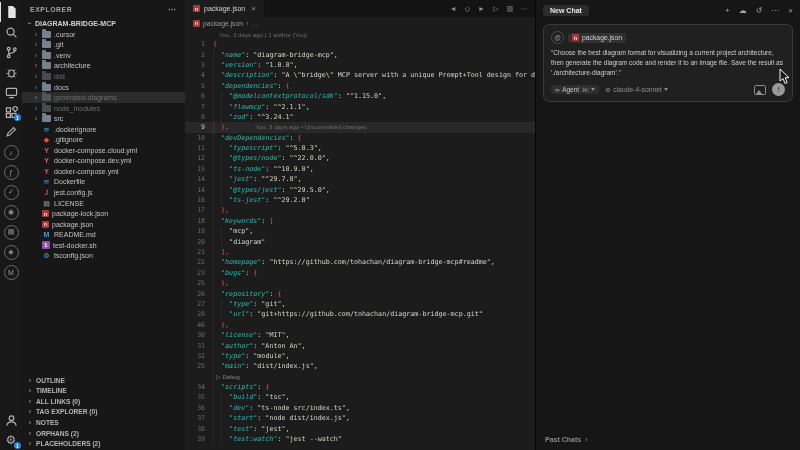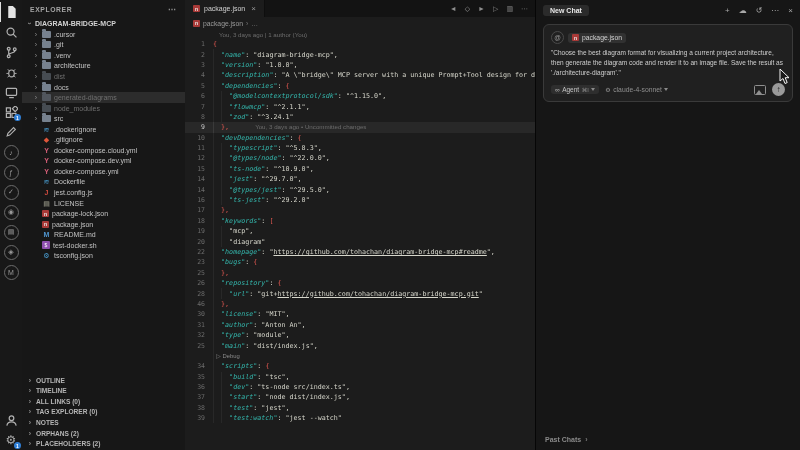--- a/index.html
+++ b/index.html
@@ -50,21 +50,21 @@
   .crow{height:10.4px;display:flex;align-items:center;position:relative;white-space:pre}
   .crow.active{background:#282828}
   .ln{width:20px;text-align:right;color:#6b6b6b;flex:none;font-size:6.5px}
   .crow.active .ln{color:#c9c9c9}
   .ct{margin-left:8px;position:relative;z-index:1}
   .g{position:absolute;top:0;bottom:0;width:1px;background:#282828;z-index:0}
   .crow.active .g{background:#3a3a3a}
   .tk-k{color:#34b8ae;font-style:italic}
   .tk-p{color:#dd5750}
   .tk-t,.tk-s{color:#d6d6cb}
-  .tk-u{color:#d6d6cb;text-decoration:underline}
+  .tk-u{color:#d6d6cb;}
   .blame-inline{color:#6d6d6d;margin-left:26px;font-size:6.2px;font-family:"Liberation Sans",sans-serif}
   .lens-row{color:#8a8a8a;font-size:5.9px;font-family:"Liberation Sans",sans-serif}
 
   
   .chat{flex:1;background:#161616;border-left:1px solid #060606;display:flex;flex-direction:column;position:relative}
   .chat-header{height:17px;display:flex;align-items:center;padding:2px 7px 0 7px;flex:none}
   .chat-tab{background:#2b2b2b;border-radius:3px;padding:2px 7px;font-size:7px;font-weight:bold;color:#e8e8e8}
   .chat-hicons{margin-left:auto;display:flex;align-items:center;gap:9px;color:#a8a8a8;font-size:8px}
   .chat-hicons span{line-height:1}
   .chat-card{margin:5px 7px;background:#202020;border:1px solid #3a3a3a;border-radius:6px;padding:6px 7px 5px 7px;display:flex;flex-direction:column;flex:none}
@@ -350,24 +350,26 @@
         <div class="crow"><div class="g" style="left: 28px;"></div><div class="g" style="left: 36.06px;"></div><span class="ln">11</span><span class="ct"><span class="tk-t">    </span><span class="tk-k">"typescript"</span><span class="tk-t">: </span><span class="tk-s">"^5.8.3"</span><span class="tk-t">,</span></span></div>
         <div class="crow"><div class="g" style="left: 28px;"></div><div class="g" style="left: 36.06px;"></div><span class="ln">12</span><span class="ct"><span class="tk-t">    </span><span class="tk-k">"@types/node"</span><span class="tk-t">: </span><span class="tk-s">"^22.0.0"</span><span class="tk-t">,</span></span></div>
         <div class="crow"><div class="g" style="left: 28px;"></div><div class="g" style="left: 36.06px;"></div><span class="ln">15</span><span class="ct"><span class="tk-t">    </span><span class="tk-k">"ts-node"</span><span class="tk-t">: </span><span class="tk-s">"^10.9.0"</span><span class="tk-t">,</span></span></div>
         <div class="crow"><div class="g" style="left: 28px;"></div><div class="g" style="left: 36.06px;"></div><span class="ln">14</span><span class="ct"><span class="tk-t">    </span><span class="tk-k">"jest"</span><span class="tk-t">: </span><span class="tk-s">"^29.7.0"</span><span class="tk-t">,</span></span></div>
         <div class="crow"><div class="g" style="left: 28px;"></div><div class="g" style="left: 36.06px;"></div><span class="ln">14</span><span class="ct"><span class="tk-t">    </span><span class="tk-k">"@types/jest"</span><span class="tk-t">: </span><span class="tk-s">"^29.5.0"</span><span class="tk-t">,</span></span></div>
         <div class="crow"><div class="g" style="left: 28px;"></div><div class="g" style="left: 36.06px;"></div><span class="ln">16</span><span class="ct"><span class="tk-t">    </span><span class="tk-k">"ts-jest"</span><span class="tk-t">: </span><span class="tk-s">"^29.2.0"</span></span></div>
         <div class="crow"><div class="g" style="left: 28px;"></div><span class="ln">17</span><span class="ct"><span class="tk-t">  </span><span class="tk-p">},</span></span></div>
         <div class="crow"><div class="g" style="left: 28px;"></div><span class="ln">18</span><span class="ct"><span class="tk-t">  </span><span class="tk-k">"keywords"</span><span class="tk-t">: </span><span class="tk-p">[</span></span></div>
         <div class="crow"><div class="g" style="left: 28px;"></div><div class="g" style="left: 36.06px;"></div><span class="ln">19</span><span class="ct"><span class="tk-t">    </span><span class="tk-s">"mcp"</span><span class="tk-t">,</span></span></div>
         <div class="crow"><div class="g" style="left: 28px;"></div><div class="g" style="left: 36.06px;"></div><span class="ln">20</span><span class="ct"><span class="tk-t">    </span><span class="tk-s">"diagram"</span></span></div>
+        <div class="crow"><div class="g" style="left: 28px;"></div><span class="ln">21</span><span class="ct"><span class="tk-t">  </span><span class="tk-p">],</span></span></div>
         <div class="crow"><div class="g" style="left: 28px;"></div><span class="ln">22</span><span class="ct"><span class="tk-t">  </span><span class="tk-k">"homepage"</span><span class="tk-t">: </span><span class="tk-s">"</span><span class="tk-u">https://github.com/tohachan/diagram-bridge-mcp#readme</span><span class="tk-s">"</span><span class="tk-t">,</span></span></div>
         <div class="crow"><div class="g" style="left: 28px;"></div><span class="ln">23</span><span class="ct"><span class="tk-t">  </span><span class="tk-k">"bugs"</span><span class="tk-t">: </span><span class="tk-p">{</span></span></div>
         <div class="crow"><div class="g" style="left: 28px;"></div><span class="ln">25</span><span class="ct"><span class="tk-t">  </span><span class="tk-p">},</span></span></div>
         <div class="crow"><div class="g" style="left: 28px;"></div><span class="ln">26</span><span class="ct"><span class="tk-t">  </span><span class="tk-k">"repository"</span><span class="tk-t">: </span><span class="tk-p">{</span></span></div>
+        <div class="crow"><div class="g" style="left: 28px;"></div><div class="g" style="left: 36.06px;"></div><span class="ln">27</span><span class="ct"><span class="tk-t">    </span><span class="tk-k">"type"</span><span class="tk-t">: </span><span class="tk-s">"git"</span><span class="tk-t">,</span></span></div>
         <div class="crow"><div class="g" style="left: 28px;"></div><div class="g" style="left: 36.06px;"></div><span class="ln">28</span><span class="ct"><span class="tk-t">    </span><span class="tk-k">"url"</span><span class="tk-t">: </span><span class="tk-s">"git+</span><span class="tk-u">https://github.com/tohachan/diagram-bridge-mcp.git</span><span class="tk-s">"</span></span></div>
         <div class="crow"><div class="g" style="left: 28px;"></div><span class="ln">46</span><span class="ct"><span class="tk-t">  </span><span class="tk-p">},</span></span></div>
         <div class="crow"><div class="g" style="left: 28px;"></div><span class="ln">30</span><span class="ct"><span class="tk-t">  </span><span class="tk-k">"license"</span><span class="tk-t">: </span><span class="tk-s">"MIT"</span><span class="tk-t">,</span></span></div>
         <div class="crow"><div class="g" style="left: 28px;"></div><span class="ln">31</span><span class="ct"><span class="tk-t">  </span><span class="tk-k">"author"</span><span class="tk-t">: </span><span class="tk-s">"Anton An"</span><span class="tk-t">,</span></span></div>
         <div class="crow"><div class="g" style="left: 28px;"></div><span class="ln">32</span><span class="ct"><span class="tk-t">  </span><span class="tk-k">"type"</span><span class="tk-t">: </span><span class="tk-s">"module"</span><span class="tk-t">,</span></span></div>
         <div class="crow"><div class="g" style="left: 28px;"></div><span class="ln">25</span><span class="ct"><span class="tk-t">  </span><span class="tk-k">"main"</span><span class="tk-t">: </span><span class="tk-s">"dist/index.js"</span><span class="tk-t">,</span></span></div>
         <div class="crow"><div class="g" style="left: 28px;"></div><span class="ln"></span><span class="ct"><span class="lens-row">  ▷ Debug</span></span></div>
         <div class="crow"><div class="g" style="left: 28px;"></div><span class="ln">34</span><span class="ct"><span class="tk-t">  </span><span class="tk-k">"scripts"</span><span class="tk-t">: </span><span class="tk-p">{</span></span></div>
         <div class="crow"><div class="g" style="left: 28px;"></div><div class="g" style="left: 36.06px;"></div><span class="ln">35</span><span class="ct"><span class="tk-t">    </span><span class="tk-k">"build"</span><span class="tk-t">: </span><span class="tk-s">"tsc"</span><span class="tk-t">,</span></span></div>
         <div class="crow"><div class="g" style="left: 28px;"></div><div class="g" style="left: 36.06px;"></div><span class="ln">36</span><span class="ct"><span class="tk-t">    </span><span class="tk-k">"dev"</span><span class="tk-t">: </span><span class="tk-s">"ts-node src/index.ts"</span><span class="tk-t">,</span></span></div>

